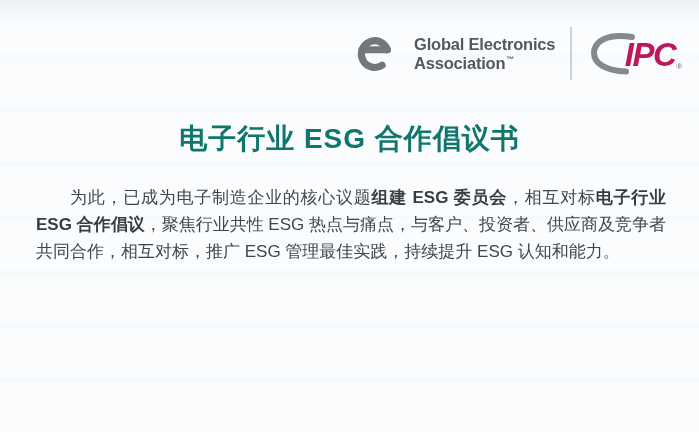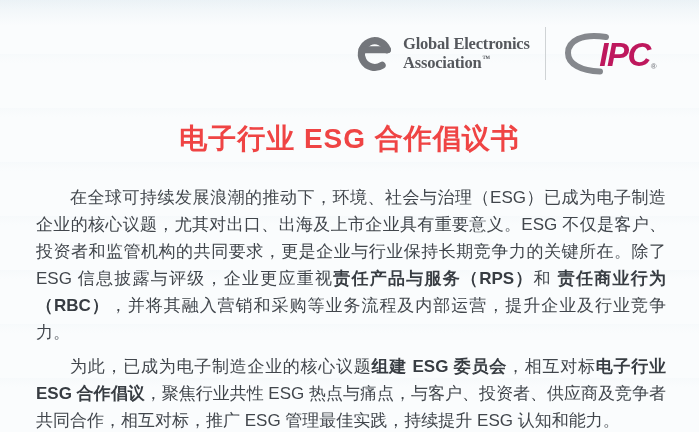--- a/index.html
+++ b/index.html
@@ -27,28 +27,27 @@
 
   
   .header {
     position: absolute;
     top: 27px; left: 353px;
     display: flex; align-items: center;
   }
   .gea { display: flex; align-items: center; }
   .gea-mark { width: 42px; height: 42px; flex: 0 0 auto; }
   .gea-text {
-    margin-left: 8px;
+    margin-left: 19px;
     font-weight: 700;
     font-size: 16.5px;
     line-height: 1.1;
     letter-spacing: -0.2px;
     color: #55585d;
     white-space: nowrap;
-    font-family: Liberation Serif, serif;
   }
   .gea-text sup { font-size: 8px; font-weight: 700; vertical-align: 7px; margin-left: 1px; }
   .sep {
     width: 1.5px; height: 53px;
     background: #cfd3d5;
     margin: 0 14px 0 15px;
     align-self: center;
   }
   .ipc { display: flex; align-items: center; position: relative; height: 46px; }
   .ipc-swoosh { width: 54px; height: 44px; }
@@ -73,21 +72,21 @@
 
   
   .title {
     position: absolute;
     top: 120px; left: 0; right: 0;
     margin: 0;
     text-align: center;
     font-size: 28px;
     font-weight: 700;
     letter-spacing: 1px;
-    color: #ef4444;
+    color: #0f766e;
   }
 
   
   .body {
     position: absolute;
     top: 184px; left: 36px;
     width: 630px;
     font-size: 17px;
     line-height: 27px;
     text-align: justify;
@@ -122,17 +121,16 @@
       </svg>
       <span class="ipc-text">IPC</span>
       <span class="ipc-reg">®</span>
     </div>
 
   </div>
 
   <h1 class="title">电子行业 ESG 合作倡议书</h1>
 
   <div class="body">
-      <p><span>在全球可持续发展浪潮的推动下，环境、社会与治理（ESG）已成为电子制造企业的核心议题，尤其对出口、出海及上市企业具有重要意义。ESG 不仅是客户、投资者和监管机构的共同要求，更是企业与行业保持长期竞争力的关键所在。除了 ESG 信息披露与评级，企业更应重视</span><span class="b">责任产品与服务（RPS）</span><span>和 </span><span class="b">责任商业行为（RBC）</span><span>，并将其融入营销和采购等业务流程及内部运营，提升企业及行业竞争力。</span></p>
       <p><span>为此，已成为电子制造企业的核心议题</span><span class="b">组建 ESG 委员会</span><span>，相互对标</span><span class="b">电子行业 ESG 合作倡议</span><span>，聚焦行业共性 ESG 热点与痛点，与客户、投资者、供应商及竞争者共同合作，相互对标，推广 ESG 管理最佳实践，持续提升 ESG 认知和能力。</span></p>
     </div>
 
 </div>
 
 </body></html>

